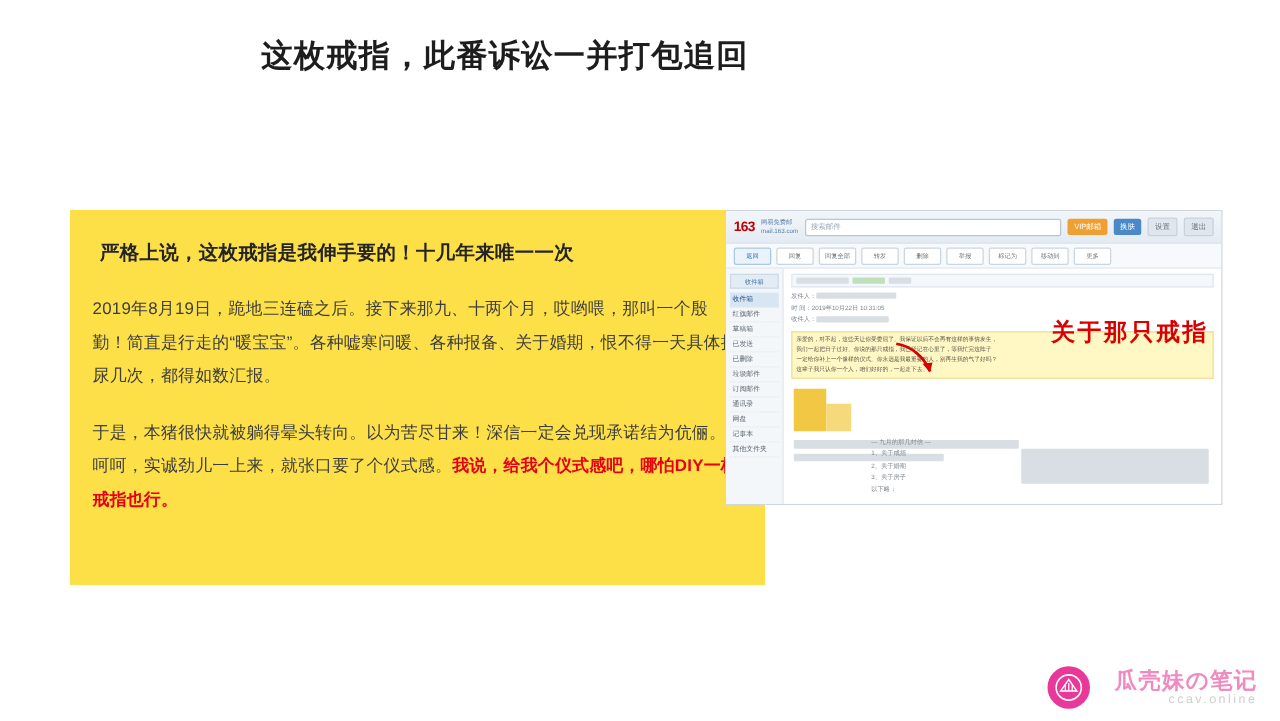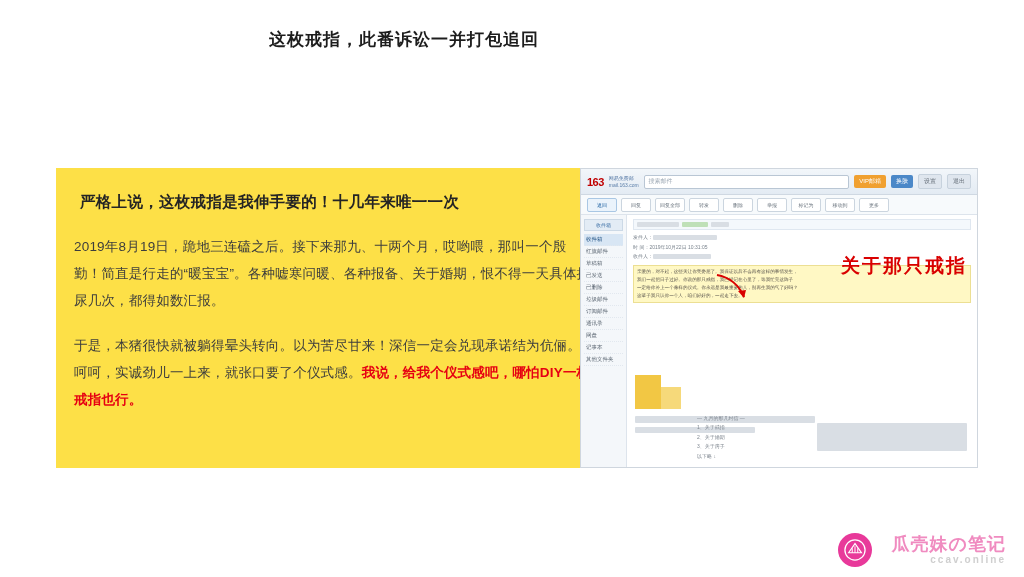--- a/index.html
+++ b/index.html
@@ -15,21 +15,21 @@
     overflow: hidden;
   }
 
   
   .page-title {
     position: absolute;
     top: 28px;
     left: 0;
     width: 808px;
     text-align: center;
-    font-size: 17px;
+    font-size: 25px;
     font-weight: bold;
     color: #1d1d1d;
     letter-spacing: 1px;
   }
 
   
   .text-panel {
     position: absolute;
     left: 56px;
     top: 168px;
@@ -60,21 +60,21 @@
     color: #e60012;
     font-weight: bold;
   }
 
   
   .shot {
     position: absolute;
     left: 580px;
     top: 168px;
     width: 398px;
-    height: 300px;
+    height: 236px;
     background: #ffffff;
     border: 1px solid #cfd6de;
     box-sizing: border-box;
     overflow: hidden;
   }
   .shot-top {
     height: 26px;
     background: linear-gradient(#f2f6fa, #e3ebf3);
     border-bottom: 1px solid #cfd8e2;
     display: flex;
@@ -306,21 +306,20 @@
     font-size: 18px;
     color: #f08bc0;
     font-weight: bold;
     letter-spacing: 1px;
   }
   .wm-sub {
     font-size: 10px;
     color: #cfcfcf;
     letter-spacing: 2px;
     text-align: right;
-    font-weight: bold;
   }
 </style>
 </head>
 <body>
 
 <div class="page-title">这枚戒指，此番诉讼一并打包追回</div>
 
 <div class="text-panel">
   <div class="lead">严格上说，这枚戒指是我伸手要的！十几年来唯一一次</div>
   <p>2019年8月19日，跪地三连磕之后。接下来那九、十两个月，哎哟喂，那叫一个殷勤！简直是行走的“暖宝宝”。各种嘘寒问暖、各种报备、关于婚期，恨不得一天具体拉尿几次，都得如数汇报。</p>

